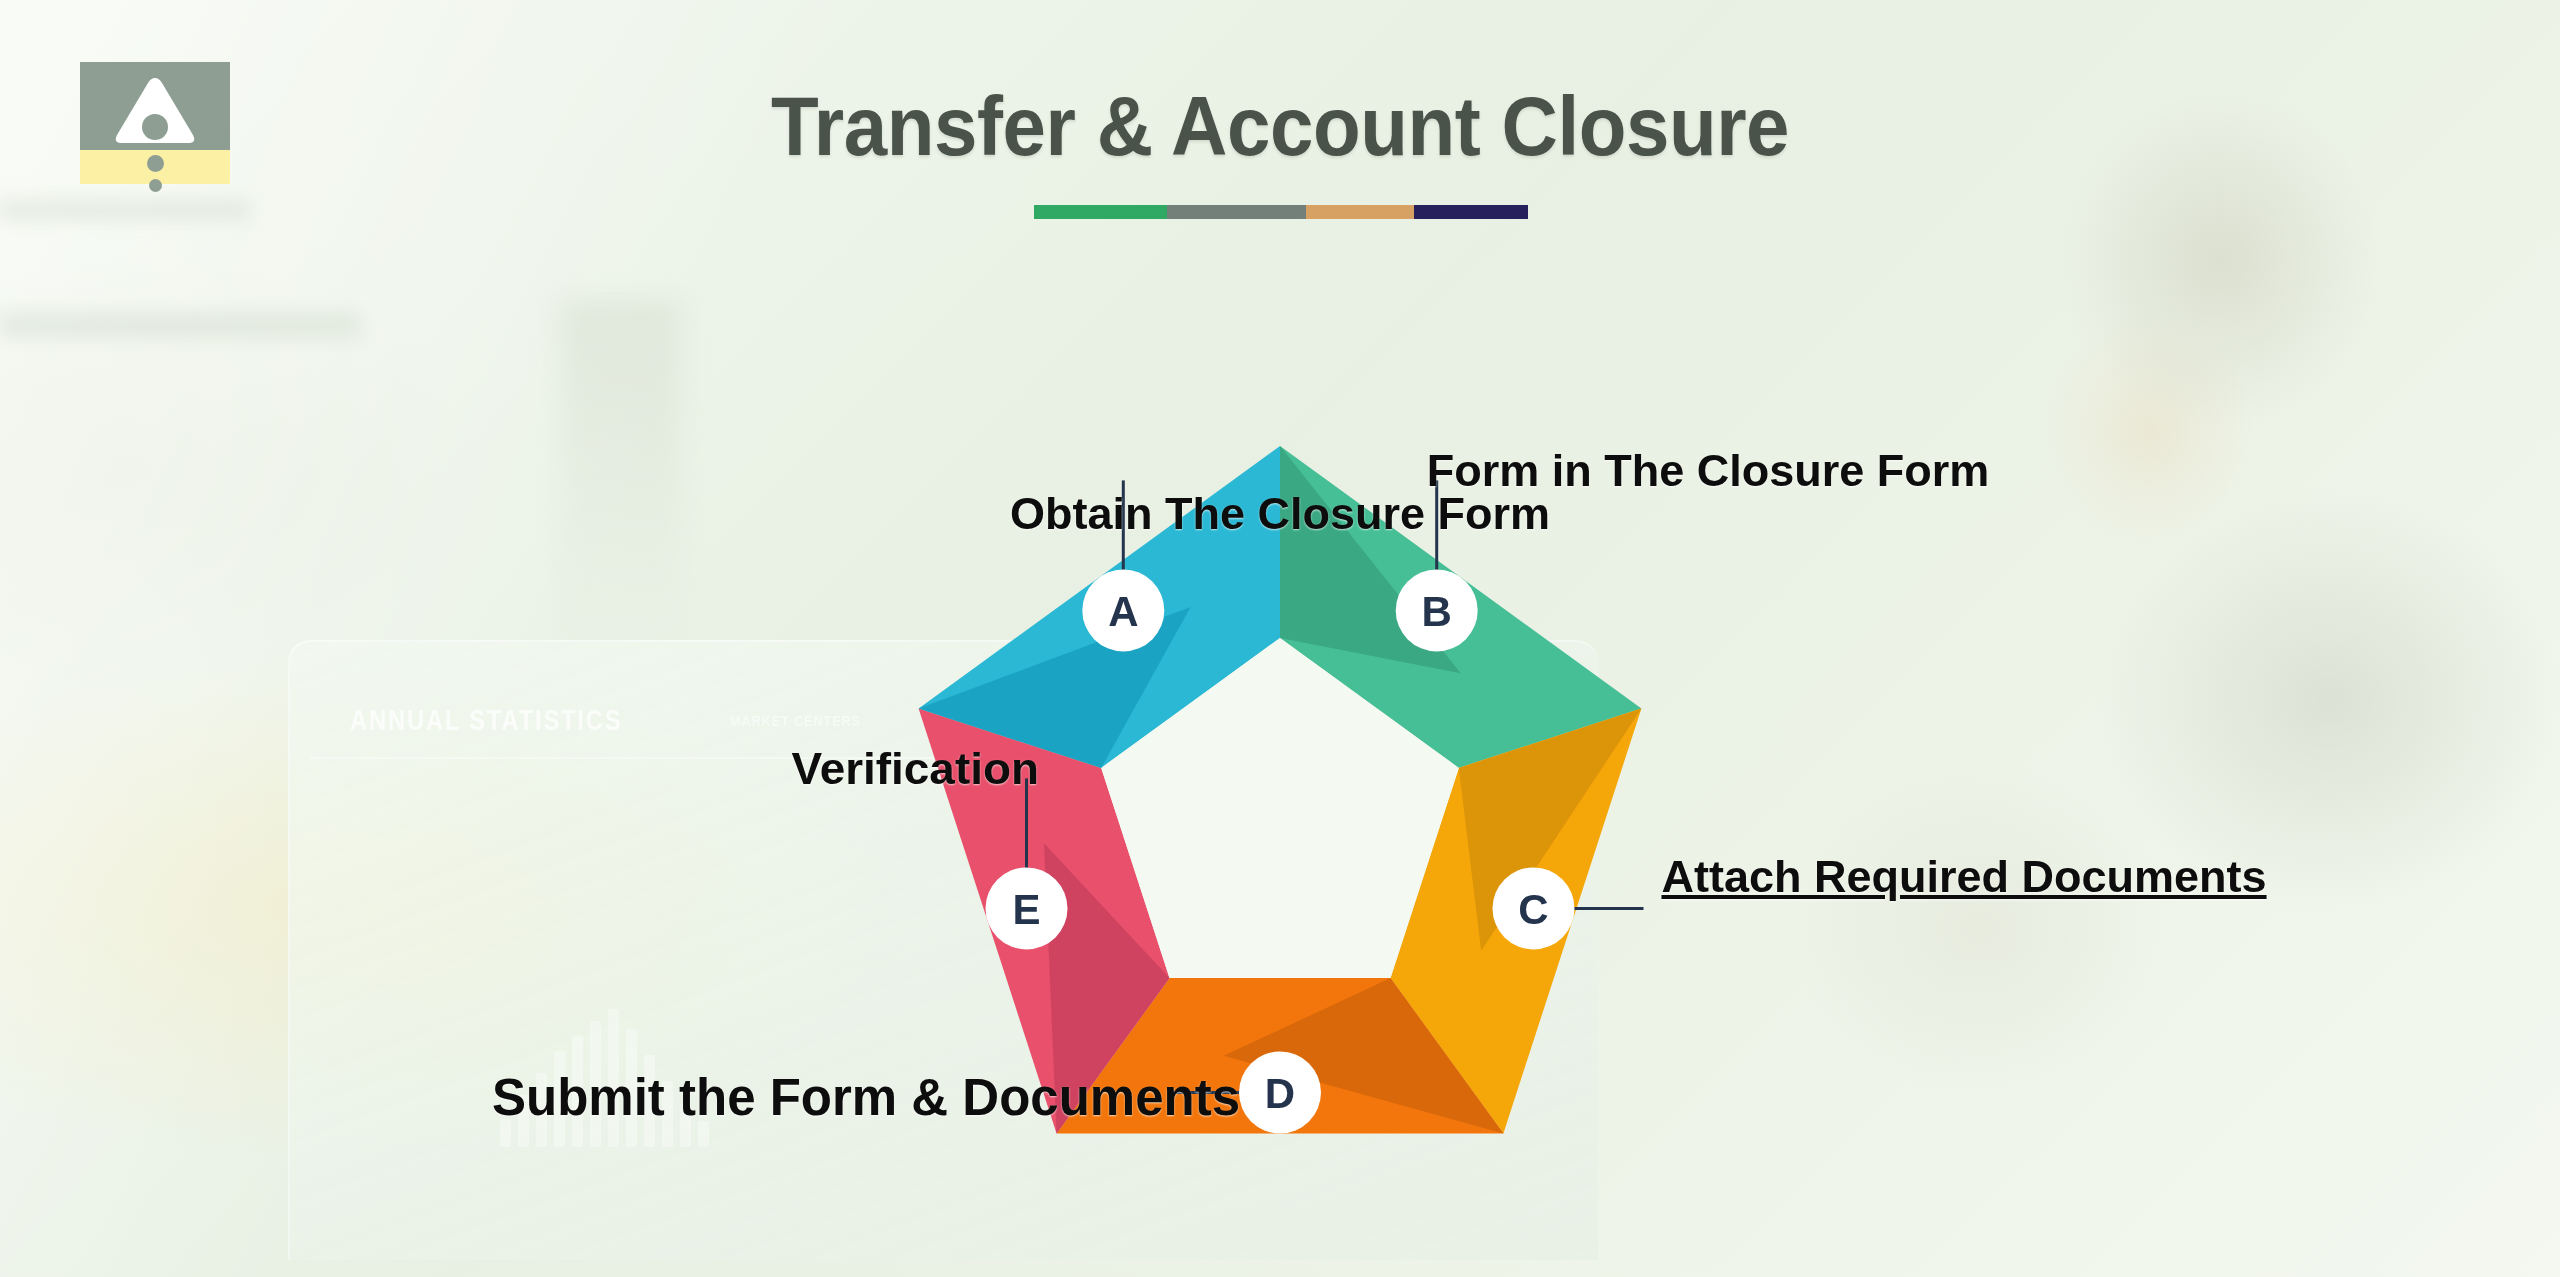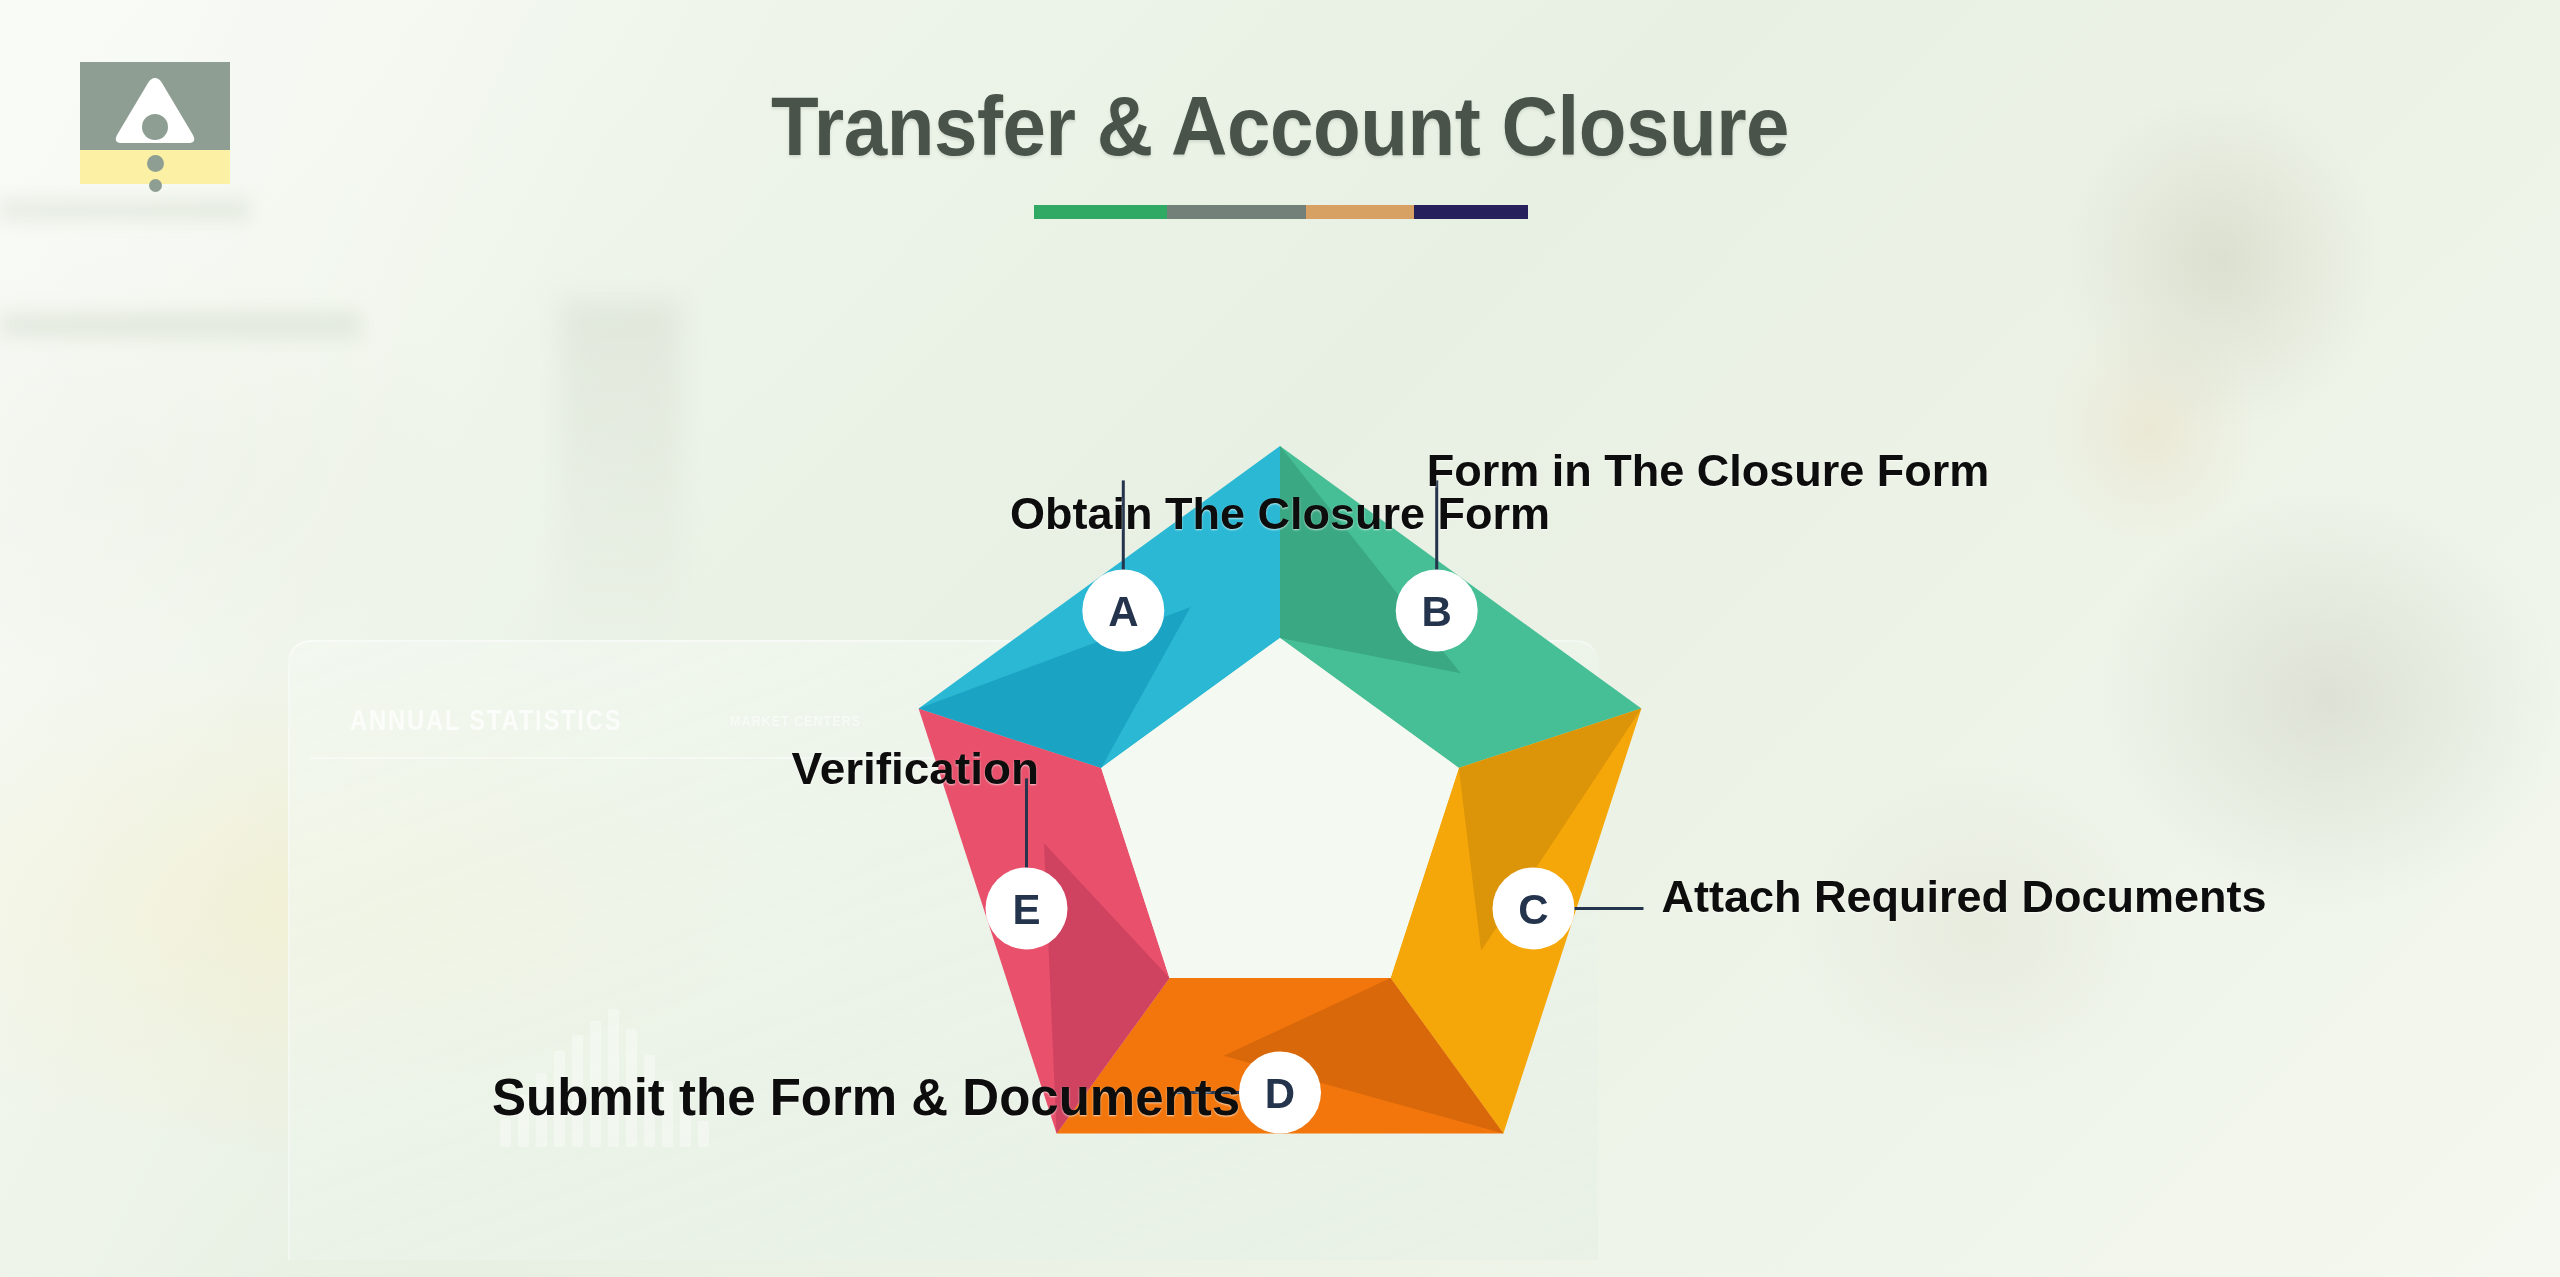--- a/index.html
+++ b/index.html
@@ -242,15 +242,15 @@
         <g>
           <circle cx="186.5" cy="530.4" r="41" fill="#ffffff"></circle>
           <text x="186.5" y="531.4" class="node-letter">E</text>
         </g>
       </g>
   </svg>
 </div>
 
 <div class="step-label" id="label-a" style="top: 440.379px; margin-top: 48px;">Obtain The Closure Form</div>
 <div class="step-label" id="label-b" style="left: 1426.66px; top: 445.379px;">Form in The Closure Form</div>
-<div class="step-label" id="label-c" style="left: 1661.48px; top: 871px;">Attach Required Documents</div>
+<div class="step-label" id="label-c" style="left: 1661.48px; top: 851px; text-decoration: underline;">Attach Required Documents</div>
 <div class="step-label" id="label-d" style="left: 492px; top: 1067.52px;">Submit the Form &amp; Documents</div>
 <div class="step-label" id="label-e" style="left: 793.522px; top: 743.36px;">Verification</div>
 
 </body></html>

